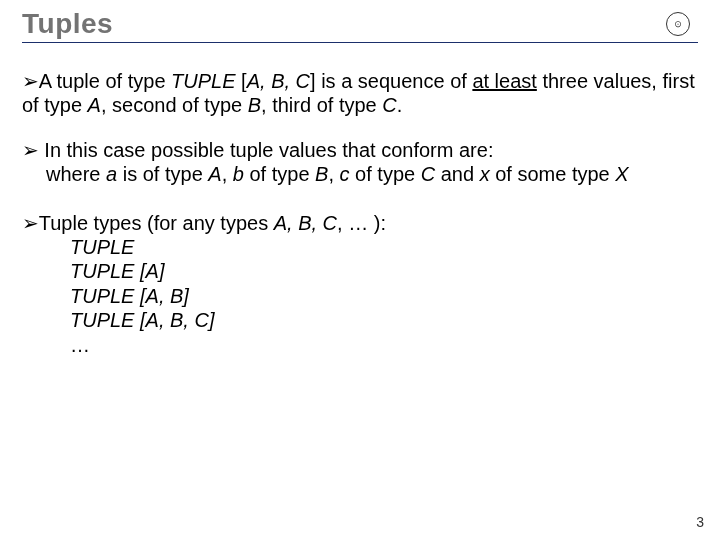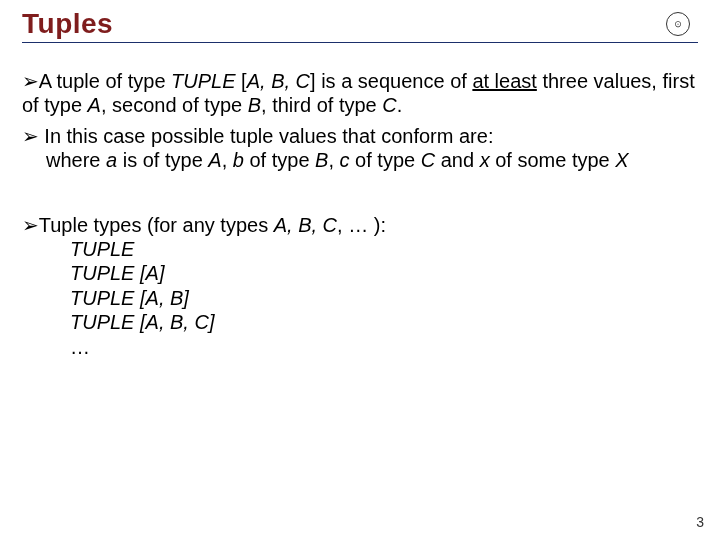--- a/index.html
+++ b/index.html
@@ -23,21 +23,21 @@
   .title-row {
     display: flex;
     align-items: center;
     justify-content: space-between;
     border-bottom: 1.5px solid #1b2f6b;
     padding-bottom: 2px;
   }
   .title {
     font-size: 28px;
     font-weight: bold;
-    color: #7f1d1d;
+    color: #737373;
     letter-spacing: 0.5px;
   }
   .logo {
     width: 22px;
     height: 22px;
     border: 1.2px solid #333;
     border-radius: 50%;
     display: flex;
     align-items: center;
     justify-content: center;
@@ -48,24 +48,24 @@
   .body {
     margin-top: 26px;
     font-size: 20px;
     line-height: 1.22;
   }
   .arrow {
     font-family: Arial, sans-serif;
     display: inline-block;
   }
   .ital { font-style: italic; }
-  .para2 { margin-top: 6px; }
+  .para2 { margin-top: 20px; }
   .sub1 { padding-left: 48px; }
   .sub1a { padding-left: 24px; }
-  .block3 { margin-top: 40px; }
+  .block3 { margin-top: 24px; }
   .types { padding-left: 48px; font-style: italic; }
   .dots { padding-left: 48px; }
   .pagenum {
     position: absolute;
     bottom: 10px;
     right: 16px;
     font-size: 14px;
     color: #333;
   }
 </style>

